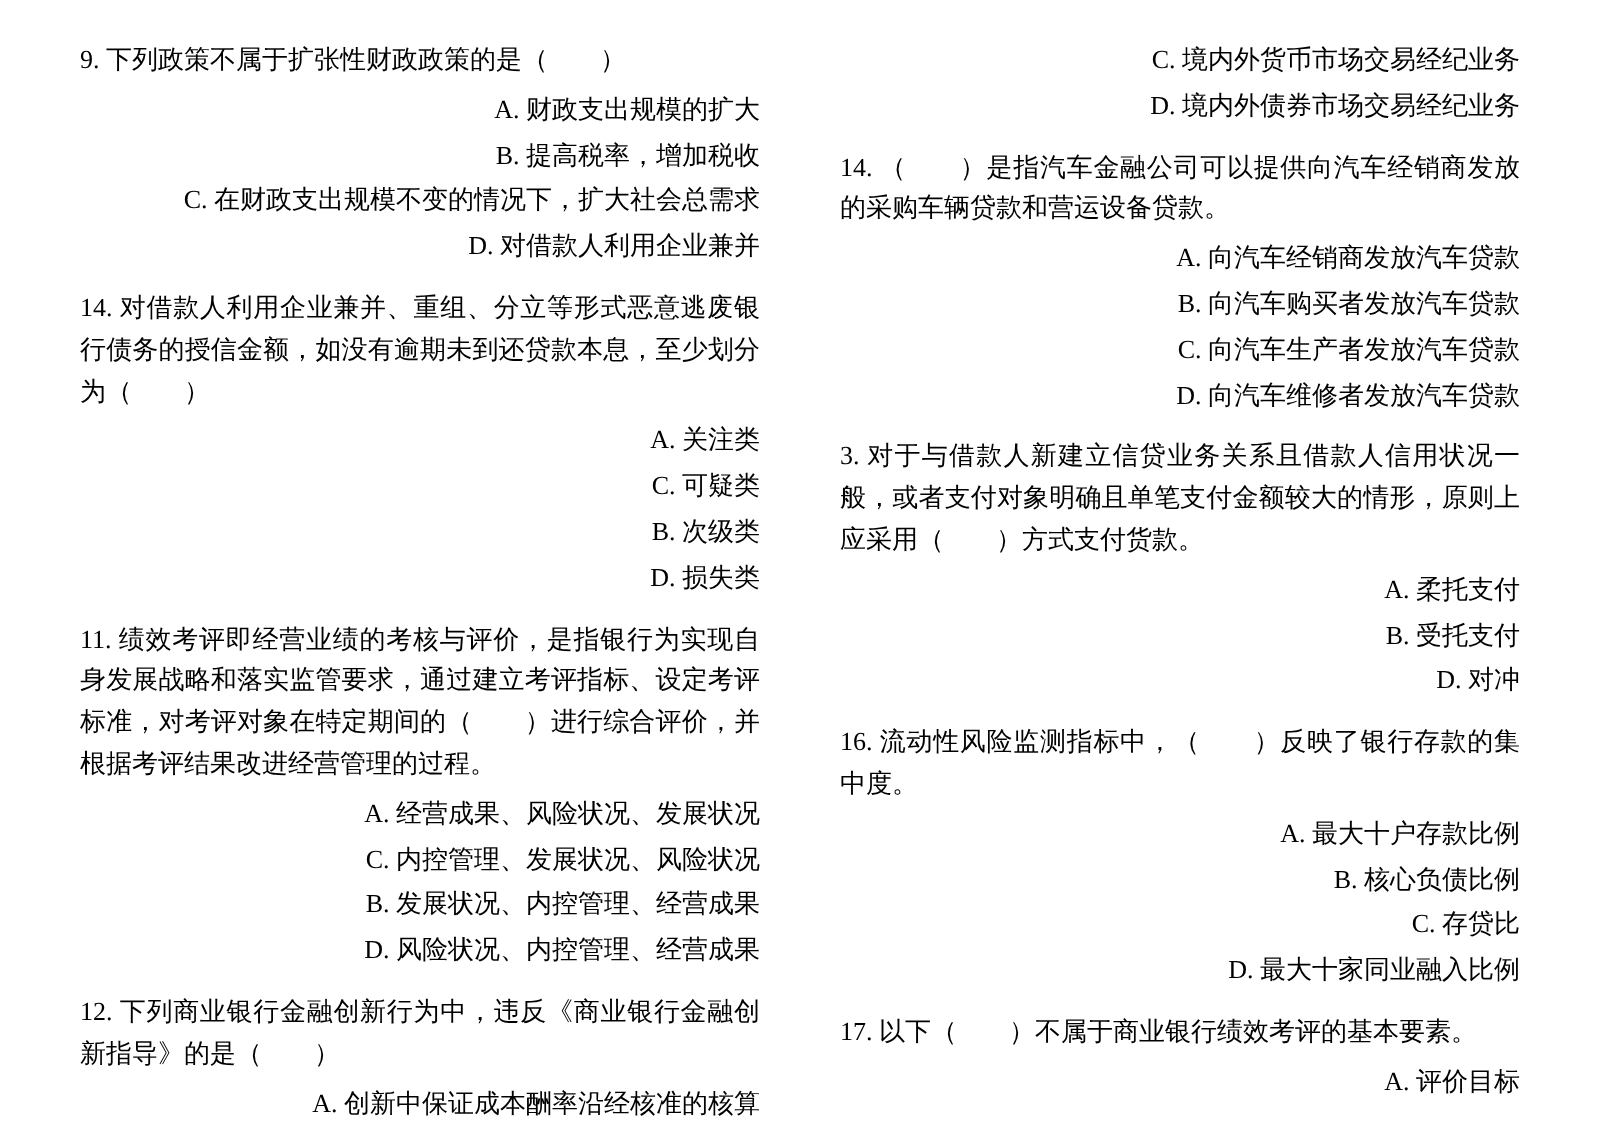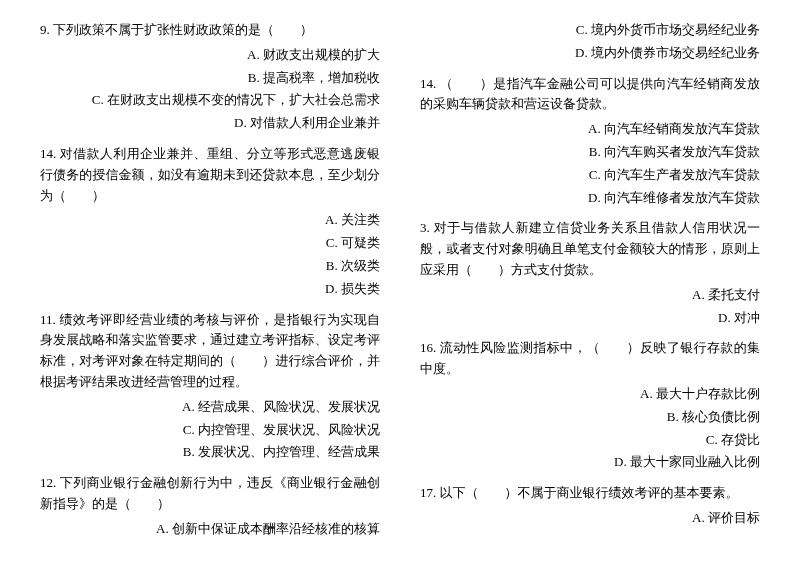--- a/index.html
+++ b/index.html
@@ -112,20 +112,24 @@
           <span>经营成果、风险状况、发展状况</span>
         </div>
         <div class="option">
           <span>C.</span>
           <span>内控管理、发展状况、风险状况</span>
         </div>
         <div class="option">
           <span>B.</span>
           <span>发展状况、内控管理、经营成果</span>
         </div>
+        <div class="option">
+          <span>D.</span>
+          <span>风险状况、内控管理、经营成果</span>
+        </div>
       </div>
     </div>
 
     <div class="question-block">
       <div class="question-title">
         <span>12.</span>
         <span>下列商业银行金融创新行为中，违反《商业银行金融创新指导》的是（　　）</span>
       </div>
       <div class="options">
         <div class="option">
@@ -186,20 +190,24 @@
       <div class="question-title">
         <span>3.</span>
         <span>对于与借款人新建立信贷业务关系且借款人信用状况一般，或者支付对象明确且单笔支付金额较大的情形，原则上应采用（　　）方式支付货款。</span>
       </div>
       <div class="options">
         <div class="option">
           <span>A.</span>
           <span>柔托支付</span>
         </div>
         <div class="option">
+          <span>B.</span>
+          <span>受托支付</span>
+        </div>
+        <div class="option">
           <span>D.</span>
           <span>对冲</span>
         </div>
       </div>
     </div>
 
     <div class="question-block">
       <div class="question-title">
         <span>16.</span>
         <span>流动性风险监测指标中，（　　）反映了银行存款的集中度。</span>

